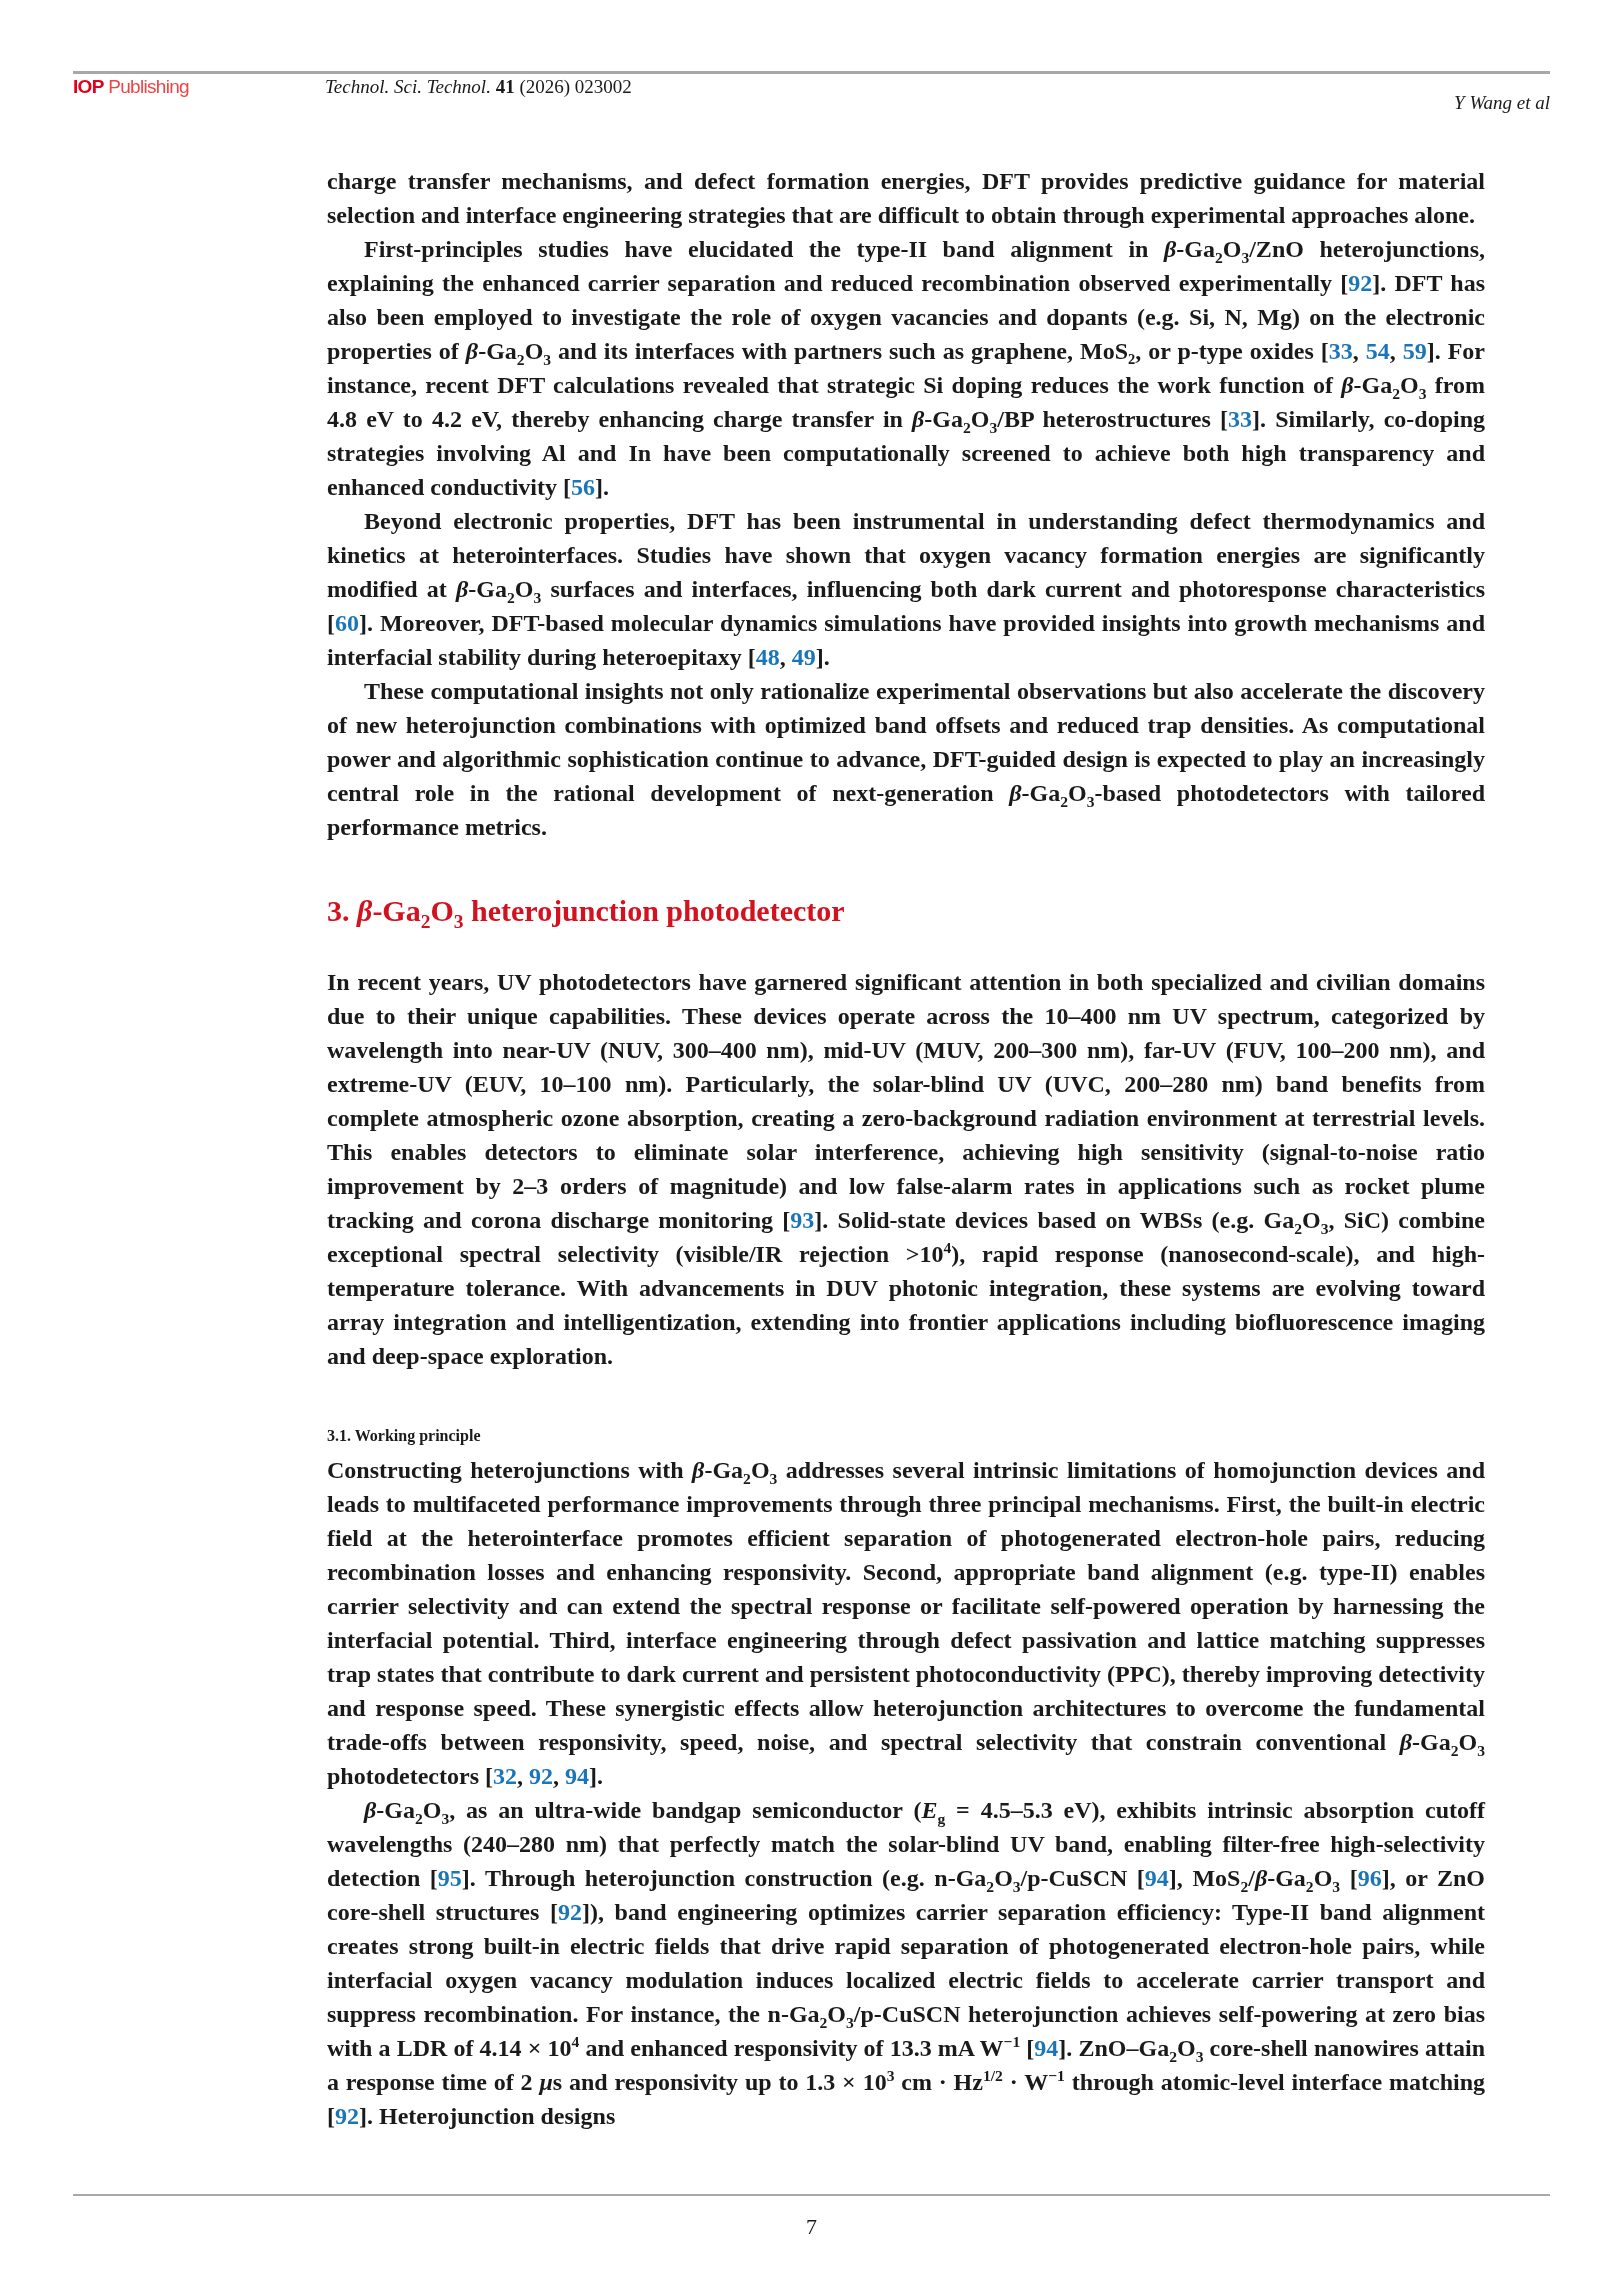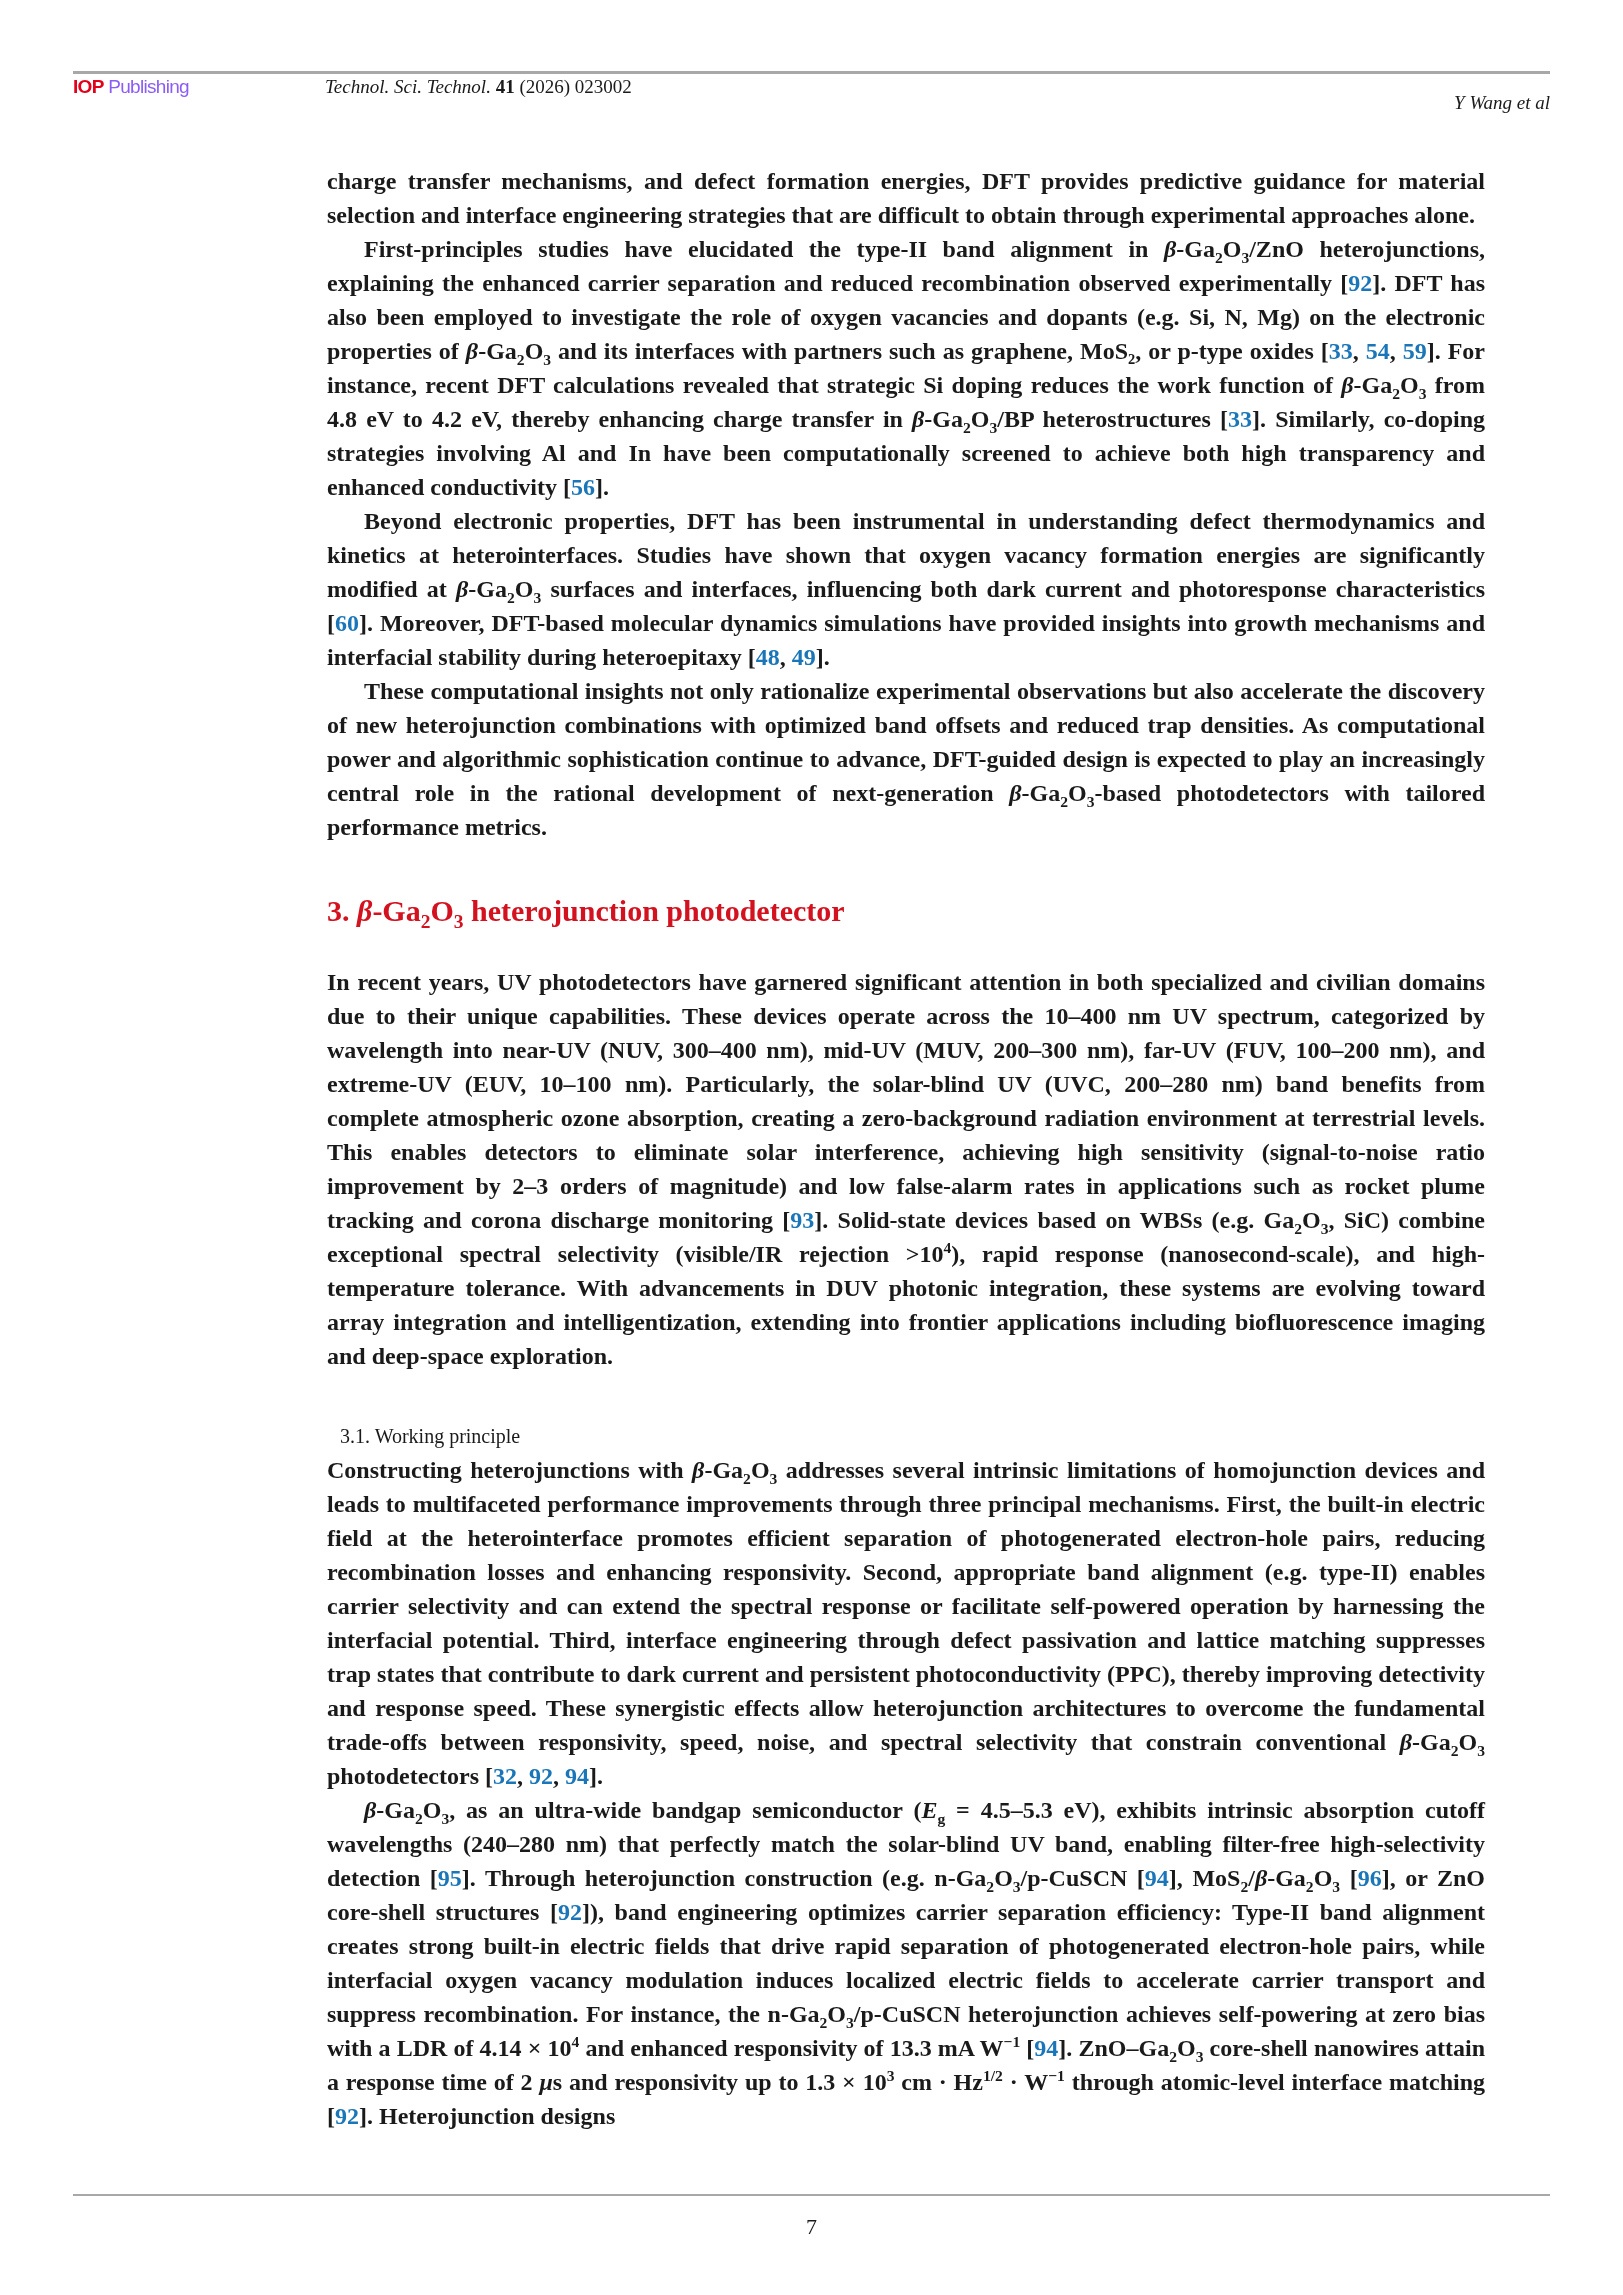--- a/index.html
+++ b/index.html
@@ -2,33 +2,33 @@
 <html style="font-size:10.5px"><head>
 <meta charset="utf-8">
 <style>
   html, body { margin:0; padding:0; background:#fff; }
   body { width:1623px; height:2295px; position:relative; overflow:hidden;
          font-family:"Liberation Serif","DejaVu Serif",serif; color:#1a1a1a; }
   .topline { position:absolute; left:73px; right:73px; top:71px; height:2.6px; background:#a8a8a8; }
   .header { position:absolute; top:76px; left:73px; right:73px; height:26px; font-size:19px; }
   .iop { position:absolute; left:0; top:0; font-family:"Liberation Sans","DejaVu Sans",sans-serif; font-weight:bold; letter-spacing:-0.7px; }
   .iop .red { color:#e2001a; }
-  .iop .pub { font-weight:normal; color:#8b5cf6; }
+  .iop .pub { font-weight:normal; color:#ef4444; }
   .journal { position:absolute; left:252px; top:0; font-style:italic; }
   .journal .vol { font-style:normal; font-weight:bold; }
   .journal .num { font-style:normal;text-align:right; }
   .authors { position:absolute; right:0; top:16px; font-style:italic; }
   .content { position:absolute; left:327px; width:1158px; top:164px; font-size:24px; line-height:34px; text-align:justify; hyphens:auto; }
   .content p { margin:0;font-weight:bold; }
   .content p.indent { text-indent:37px; }
   .ref { color:#1a76b8; }
   sub, sup { font-size:65%; line-height:0; }
   .beta { font-style:italic; }
   h2 { margin:48px 0 35px 0; font-size:30px; font-weight:bold; color:#d4121f; line-height:38px; }
-  h3 { margin:46px 0 0 13px; font-size:20px; font-weight:normal; line-height:34px; }
+  h3 { margin:46px 0 0 0; font-size:16px; font-weight:bold; line-height:34px; }
   .botline { position:absolute; left:73px; right:73px; top:2194px; height:2px; background:#a8a8a8; }
   .pageno { position:absolute; top:2214px; left:0; right:0; text-align:center; font-size:22px; }
 </style>
 </head>
 <body>
 
 <div class="topline"></div>
 <div class="header">
   <span class="iop"><span class="red">IOP</span><span class="pub"> Publishing</span></span>
   <span class="journal"><span>Technol. Sci. Technol.</span> <span class="vol">41</span> <span class="num">(2026) 023002</span></span>

